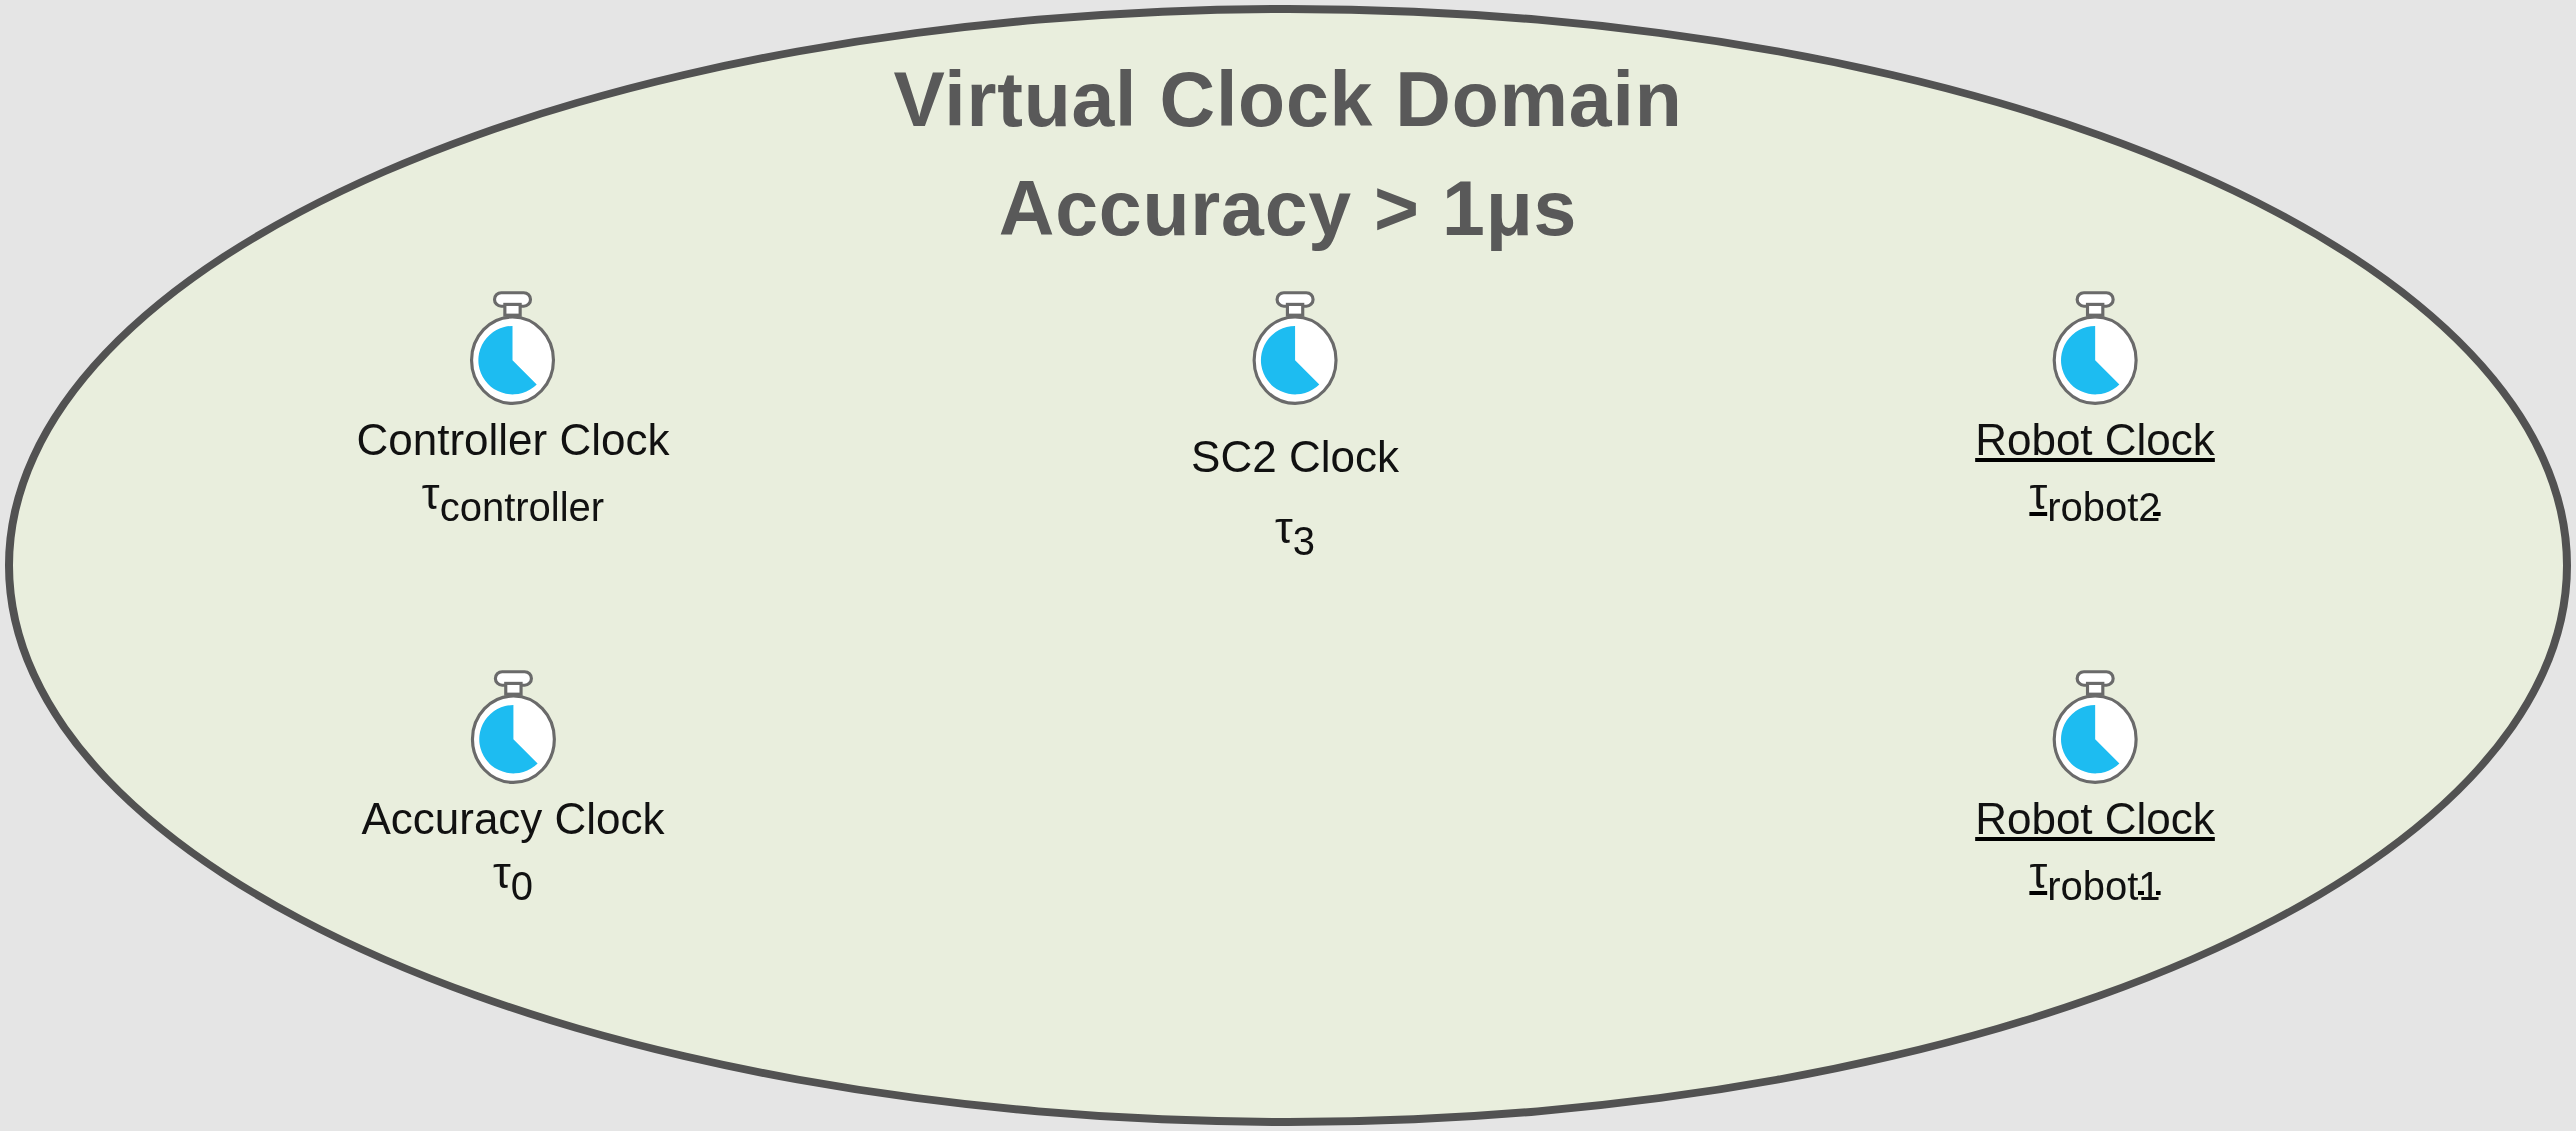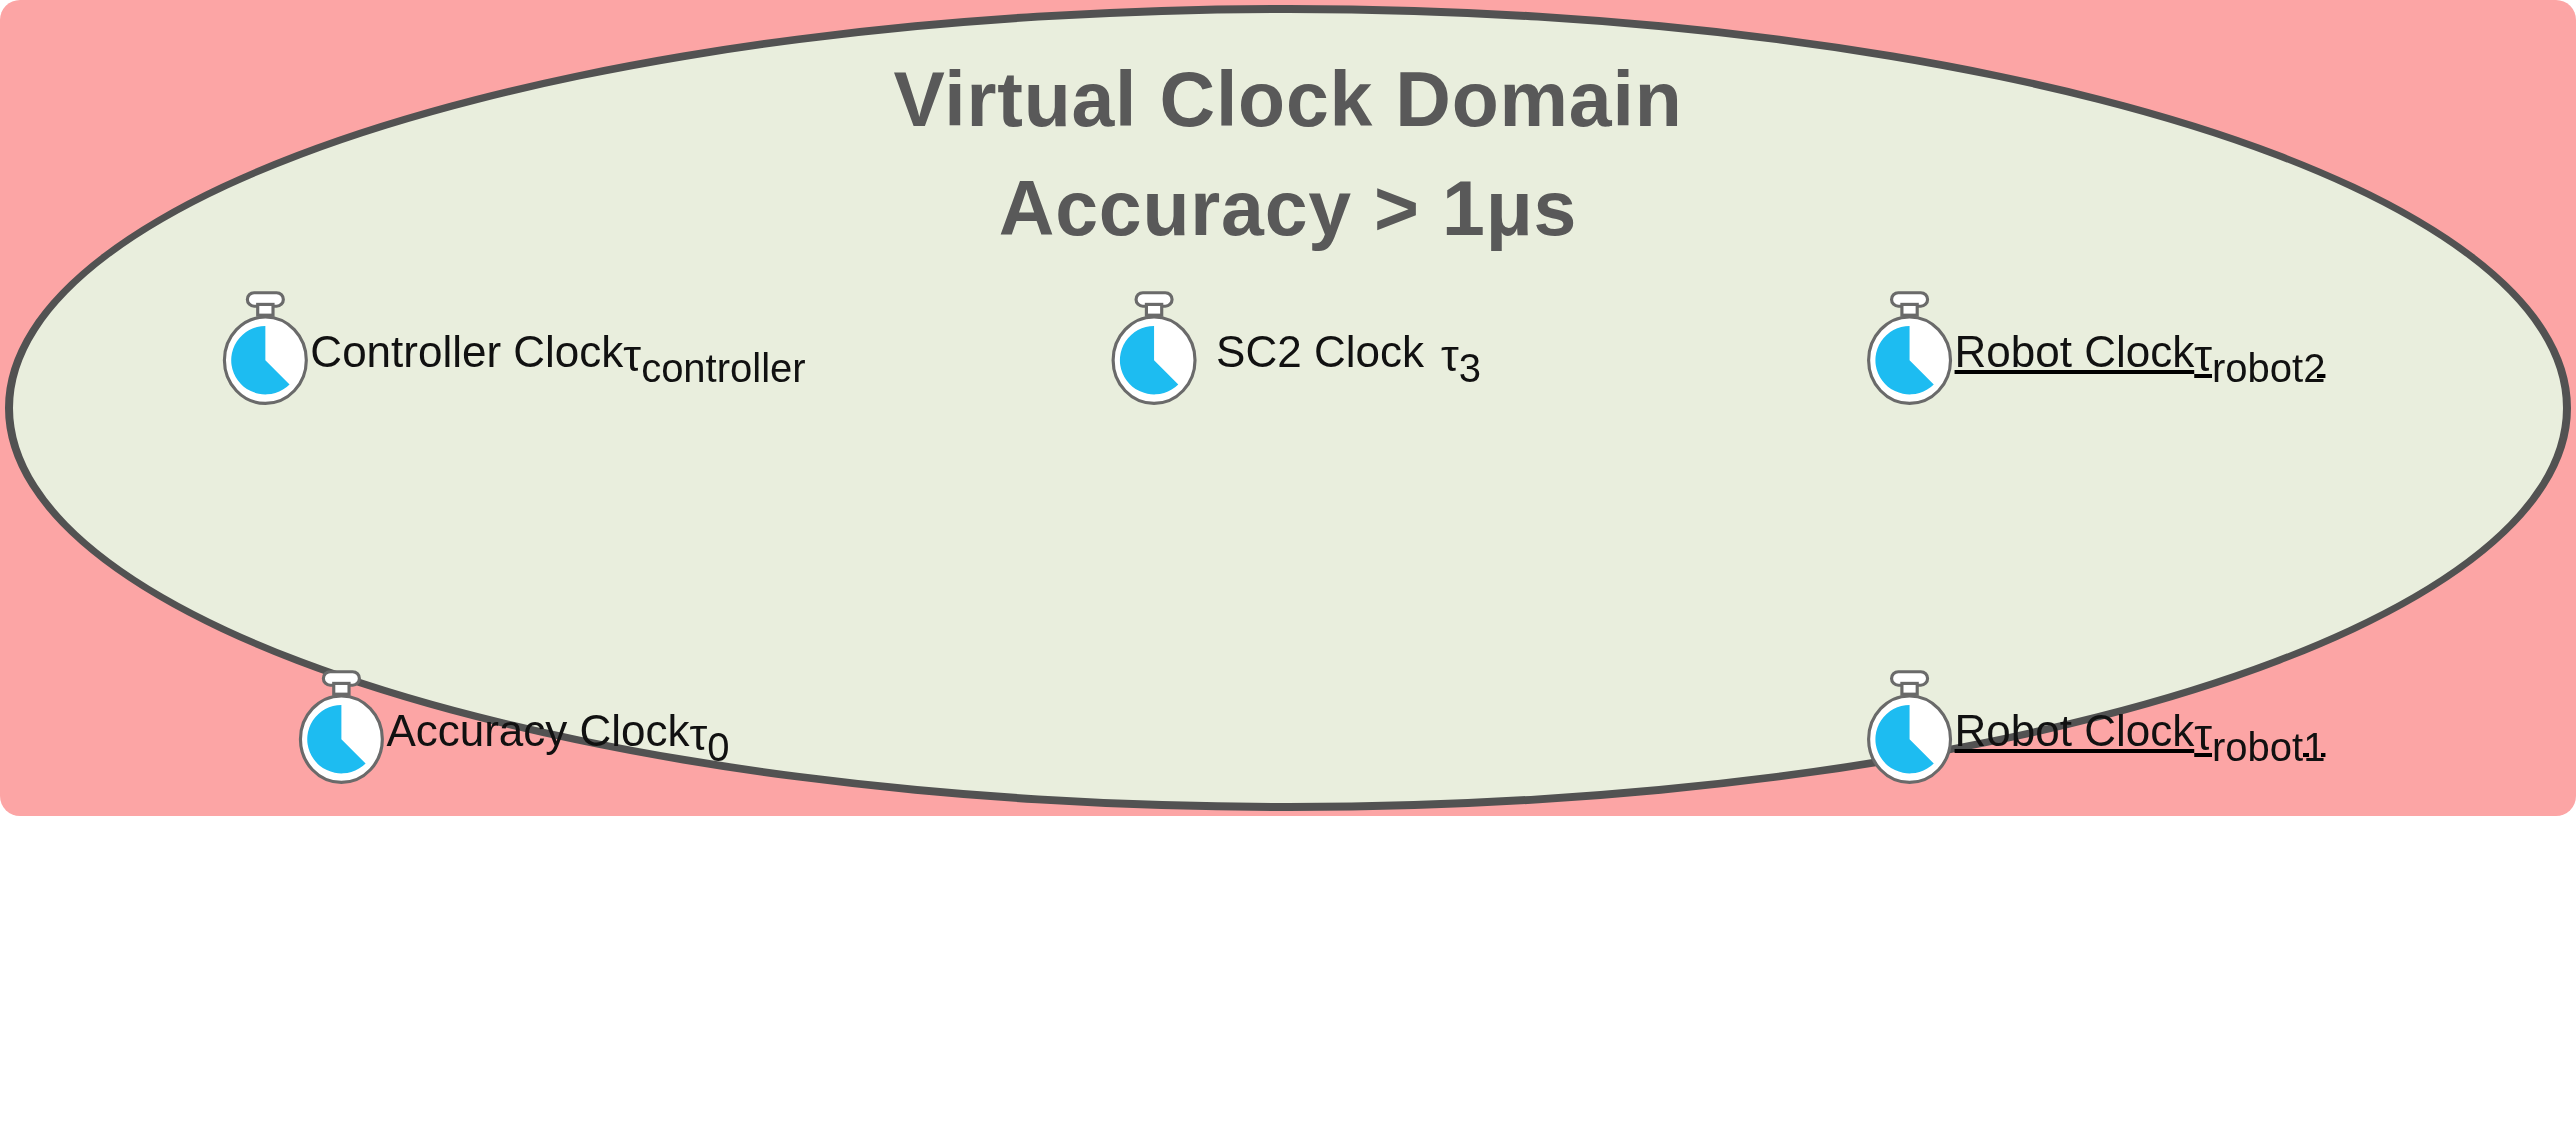--- a/index.html
+++ b/index.html
@@ -4,24 +4,23 @@
 <style>
   html, body {
     margin: 0;
     padding: 0;
     background: #ffffff;
     font-family: "Liberation Sans", sans-serif;
   }
   #canvas {
     position: relative;
     width: 2576px;
-    height: 816px;
-    background: #fca5a5;
+    height: 1131px;
+    background: #e5e5e5;
     overflow: hidden;
-    border-radius: 20px;
   }
   .domain-ellipse {
     position: absolute;
     left: 4.6px;
     top: 4.6px;
     right: 4.6px;
     bottom: 4.6px;
     border: 8.5px solid var(--ellipse-border, #525252);
     border-radius: 50%;
     background: var(--ellipse-fill, #E9EEDD);
@@ -36,21 +35,21 @@
     font-size: 77px;
     font-weight: 700;
     line-height: 1.42;
     color: var(--title-text, #595959);
     letter-spacing: 0.8px;
   }
   .clock-group {
     position: absolute;
     transform: translateX(-50%);
     display: flex;
-    flex-direction: row;
+    flex-direction: column;
     align-items: center;
     text-align: center;
   }
   .stopwatch {
     width: 90px;
     height: 117px;
     display: block;
     margin-bottom: 7.7px;
   }
   .sw-outline-part {

